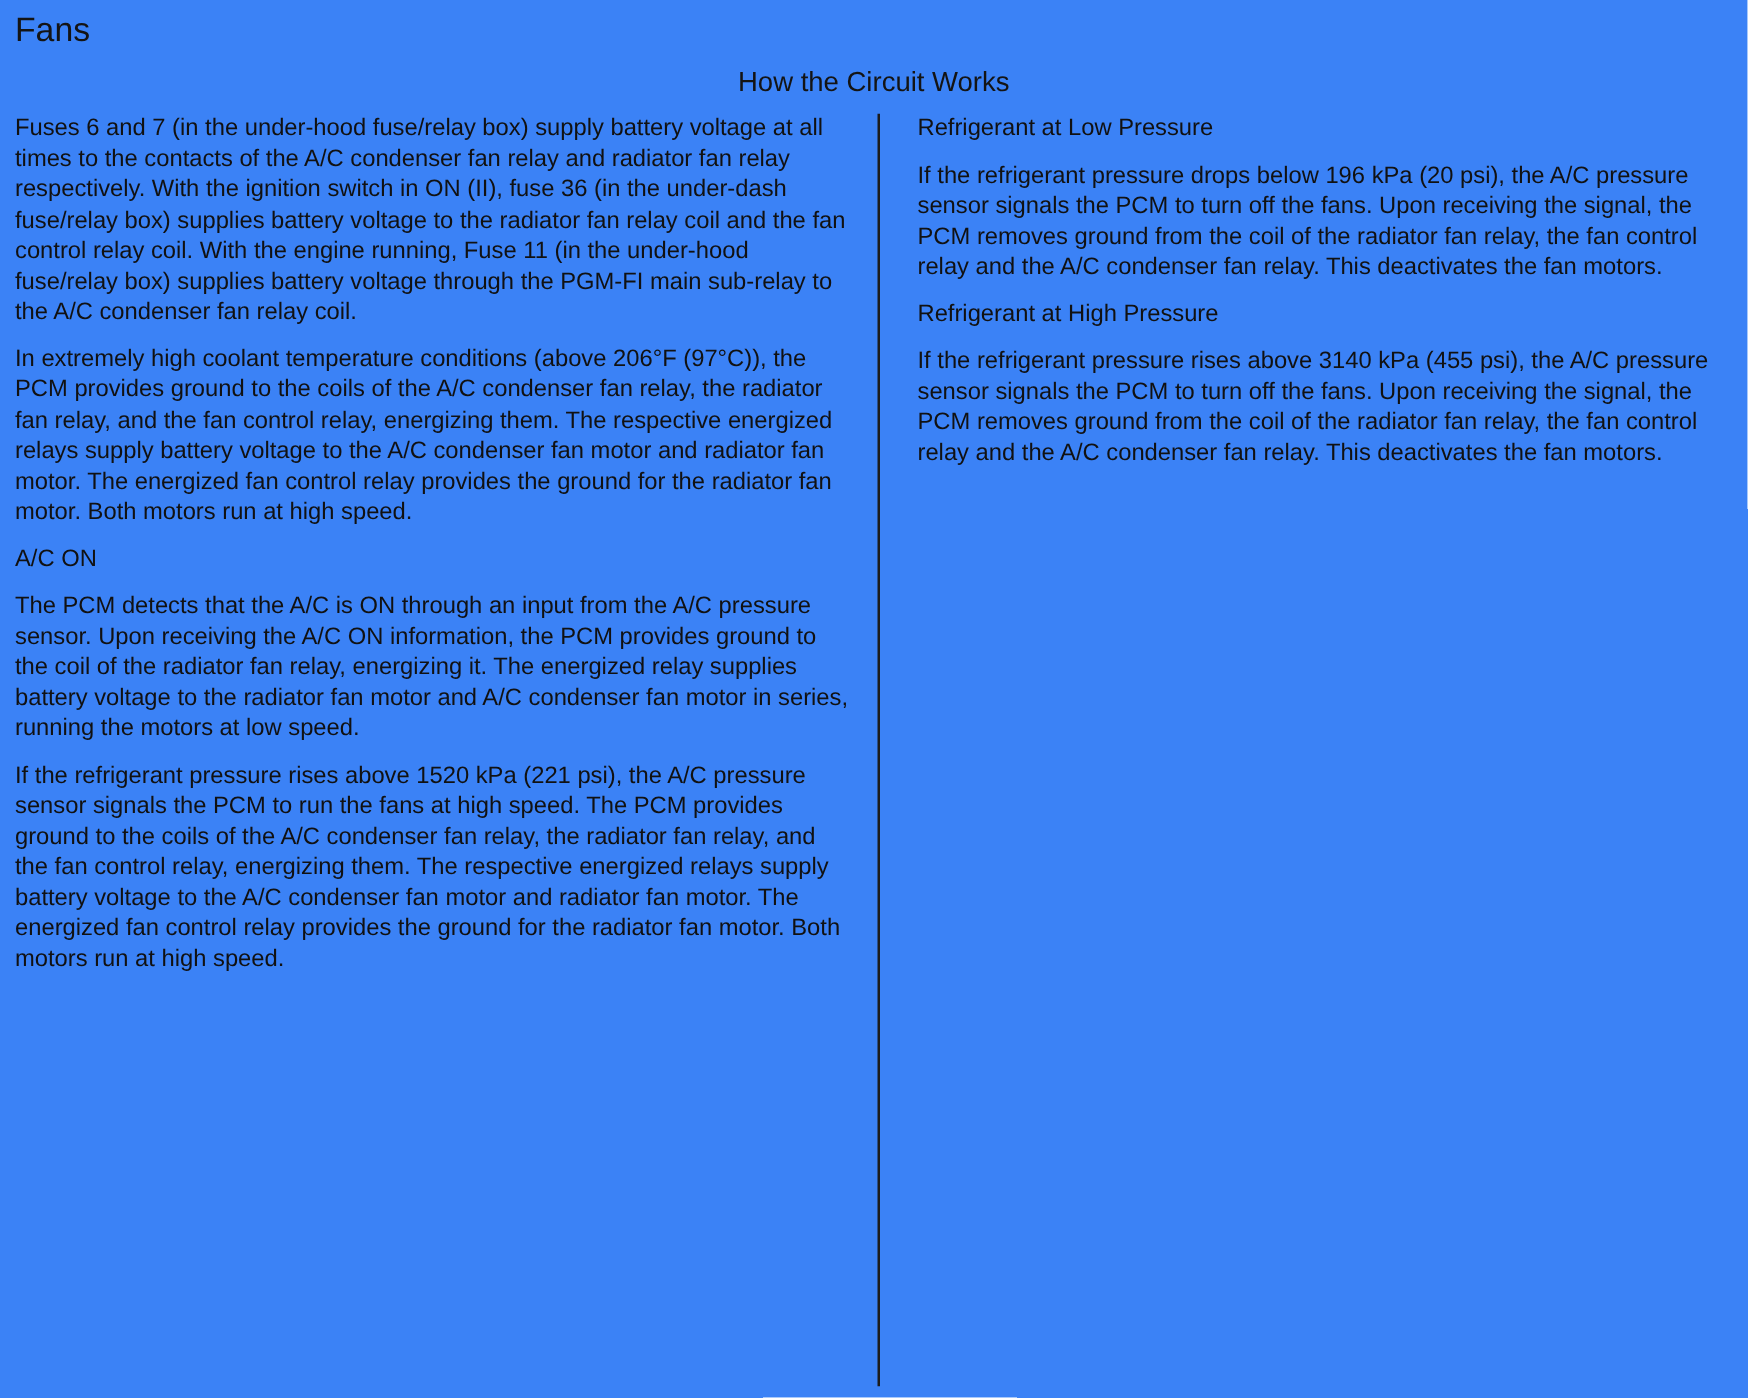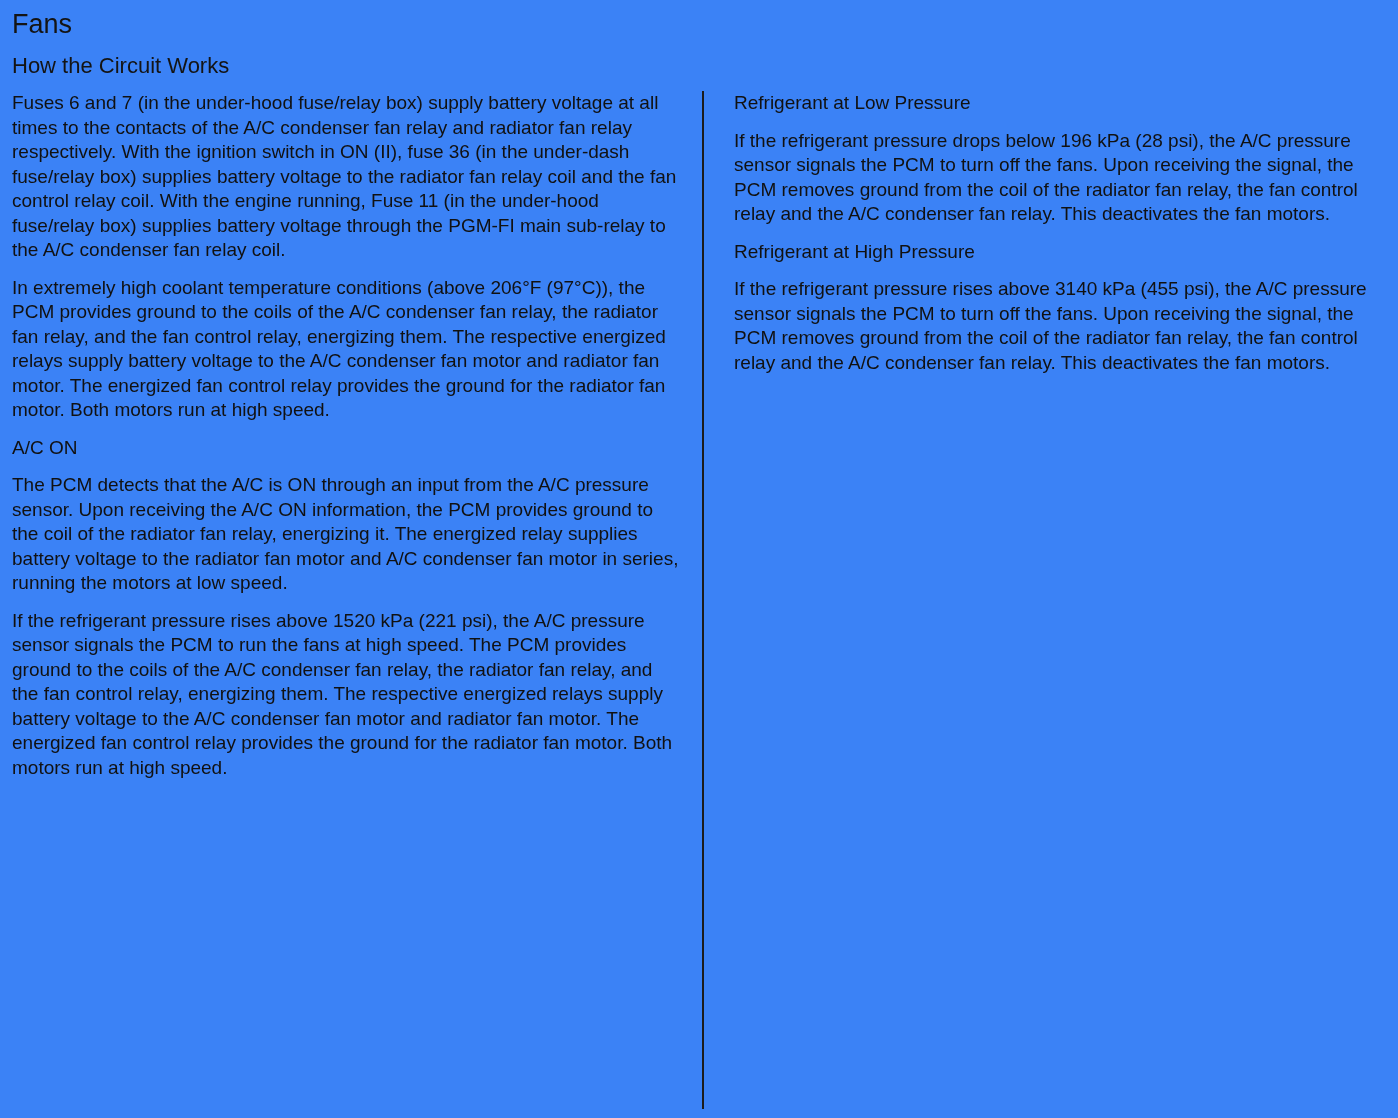--- a/index.html
+++ b/index.html
@@ -24,20 +24,21 @@
     margin: 0 0 13px 0;
     font-weight: 400;
     color: #141414;
   }
   .subtitle {
     font-size: 22px;
     line-height: 26px;
     margin: 0 0 12px 0;
     font-weight: 400;
     color: #141414;
+    text-align: center;
   }
   .columns {
     display: flex;
     align-items: stretch;
     min-height: 1018px;
   }
   .col {
     box-sizing: border-box;
   }
   .col.left {
@@ -81,20 +82,20 @@
 
       <h3>A/C ON</h3>
       <p>The PCM detects that the A/C is ON through an input from the A/C pressure sensor. Upon receiving the A/C ON information, the PCM provides ground to the coil of the radiator fan relay, energizing it. The energized relay supplies battery voltage to the radiator fan motor and A/C condenser fan motor in series, running the motors at low speed.</p>
       <p>If the refrigerant pressure rises above 1520 kPa (221 psi), the A/C pressure sensor signals the PCM to run the fans at high speed. The PCM provides ground to the coils of the A/C condenser fan relay, the radiator fan relay, and the fan control relay, energizing them. The respective energized relays supply battery voltage to the A/C condenser fan motor and radiator fan motor. The energized fan control relay provides the ground for the radiator fan motor. Both motors run at high speed.</p>
     </div>
 
     <div class="divider"></div>
 
     <div class="col right">
       <h3>Refrigerant at Low Pressure</h3>
-      <p>If the refrigerant pressure drops below 196 kPa (28 psi), the A/C pressure sensor signals the PCM to turn off the fans. Upon receiving the signal, the PCM removes ground from the coil of the radiator fan relay, the fan control relay and the A/C condenser fan relay. This deactivates the fan motors.</p>
+      <p>If the refrigerant pressure drops below 196 kPa (20 psi), the A/C pressure sensor signals the PCM to turn off the fans. Upon receiving the signal, the PCM removes ground from the coil of the radiator fan relay, the fan control relay and the A/C condenser fan relay. This deactivates the fan motors.</p>
 
       <h3>Refrigerant at High Pressure</h3>
       <p>If the refrigerant pressure rises above 3140 kPa (455 psi), the A/C pressure sensor signals the PCM to turn off the fans. Upon receiving the signal, the PCM removes ground from the coil of the radiator fan relay, the fan control relay and the A/C condenser fan relay. This deactivates the fan motors.</p>
     </div>
 
   </div>
 </div>
 
 </body></html>

